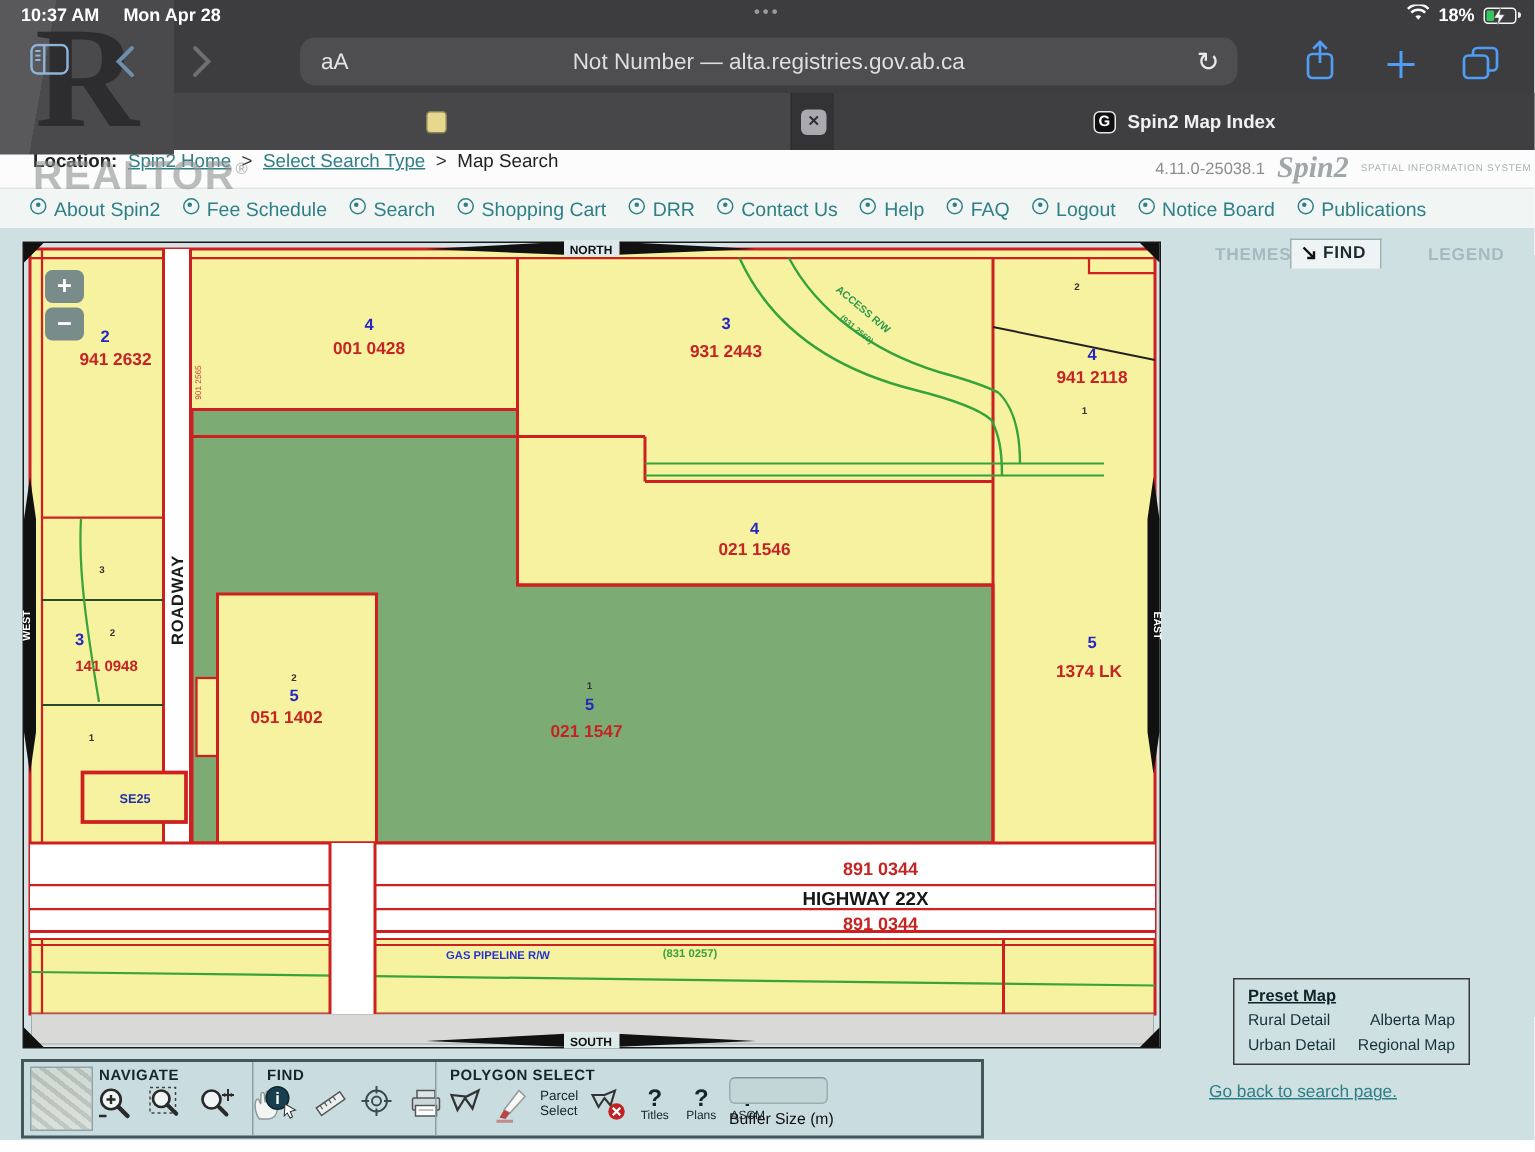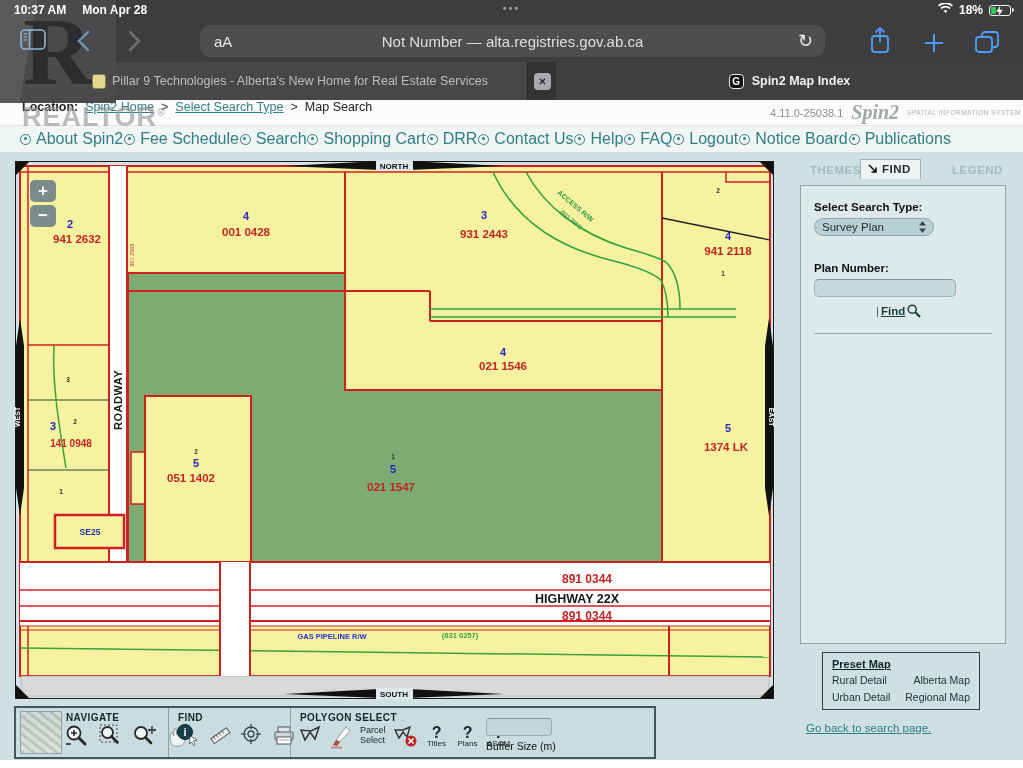--- a/index.html
+++ b/index.html
@@ -68,21 +68,21 @@
   .loc-link { color:#2e7f86; text-decoration:underline; }
   .loc-sep { margin:0 7px; color:#333; }
   .loc-right { position:absolute; right:2px; top:0; height:100%; display:flex; align-items:center; gap:8px; }
   .version { color:#8d8d8d; font-size:11px; }
   .spin2-logo { font-family:"Liberation Serif", serif; font-style:italic; font-weight:bold;
     font-size:20px; color:#9fa7a9; }
   .spin2-sub { font-size:6.5px; color:#aab2b4; letter-spacing:.5px; }
 
   .menu-row { position:absolute; top:126px; left:0; right:0; height:26px; background:#f1f6f5;
     display:flex; align-items:center; justify-content:space-between; padding:0 72px 0 20px; }
-  .menu-item { display:flex; align-items:center; gap:5px; color:#2e7f86; font-size:16px; white-space:nowrap; }
+  .menu-item { display:flex; align-items:flex-start; gap:5px; color:#2e7f86; font-size:13px; white-space:nowrap; }
   .bullseye { width:11px; height:11px; border:1.5px solid #2e7f86; border-radius:50%; position:relative; flex:none; }
   .bullseye::after { content:""; position:absolute; left:2.5px; top:2.5px; width:3px; height:3px;
     background:#2e7f86; border-radius:50%; }
 
   
   .content { position:absolute; top:152px; left:0; right:0; bottom:0; background:#cfe0e3; }
   .map-frame { position:absolute; left:14px; top:8px; width:761px; height:540px; }
   .zoom-btns { position:absolute; left:16px; top:20px; z-index:5; }
   .zbtn { width:26px; height:22px; background:rgba(100,122,134,.85); border-radius:5px;
     color:#fff; font-size:17px; font-weight:bold; text-align:center; line-height:21px; margin-bottom:3px; }
@@ -226,21 +226,20 @@
       <svg width="26" height="24" viewBox="0 0 26 24">
           <rect x="8" y="2" width="16" height="15" rx="3" fill="none" stroke="#4f9df5" stroke-width="1.8"></rect>
           <rect x="2" y="7" width="16" height="15" rx="3" fill="#3d3d3f" stroke="#4f9df5" stroke-width="1.8"></rect>
         </svg>
     </span>
   </div>
 
   <div class="tab-row">
     <div class="tab1">
       <span class="fav-yellow"></span>
-      <span class="tab1-title">Pillar 9 Technologies - Alberta's New Home for Real Estate Services</span>
     </div>
     <div class="tab-close">✕</div>
     <div class="tab2">
       <span class="fav-g">G</span>
       <span class="tab2-title">Spin2 Map Index</span>
     </div>
   </div>
 </div>
 
 <div class="wm-block">
@@ -435,41 +434,20 @@
   <div class="right-panel">
     <span class="ptab ptab-themes">THEMES</span>
     <span class="ptab ptab-find">
       <svg width="10" height="10" viewBox="0 0 10 10">
           <path d="M1,1 L8,8 M8,3.5 L8,8 L3.5,8" fill="none" stroke="#111" stroke-width="1.6"></path>
         </svg>
       <span>FIND</span>
     </span>
     <span class="ptab ptab-legend">LEGEND</span>
 
-    <div class="find-box">
-      <div class="fld-label">Select Search Type:</div>
-      <div class="dropdown">
-        <span>Survey Plan</span>
-        <svg width="7" height="12" viewBox="0 0 7 12">
-            <polygon points="3.5,0 7,4.5 0,4.5" fill="#33494f"></polygon>
-            <polygon points="0,7.5 7,7.5 3.5,12" fill="#33494f"></polygon>
-          </svg>
-      </div>
-      <div class="fld-label plan-label">Plan Number:</div>
-      <input class="text-input" type="text" style="">
-      <div class="find-row">
-        <span class="find-bar">|</span>
-        <a class="find-link">Find</a>
-        <svg width="14" height="14" viewBox="0 0 14 14">
-            <circle cx="5.2" cy="5.2" r="4" fill="none" stroke="#1d3a40" stroke-width="1.5"></circle>
-            <line x1="8.4" y1="8.4" x2="13" y2="13" stroke="#1d3a40" stroke-width="2.2"></line>
-          </svg>
-      </div>
-      <hr class="find-hr">
-    </div>
 
     <div class="preset-box">
       <div class="preset-title">Preset Map</div>
       <div class="preset-grid">
         <span>Rural Detail</span>
         <span class="r">Alberta Map</span>
         <span>Urban Detail</span>
         <span class="r">Regional Map</span>
       </div>
     </div>

